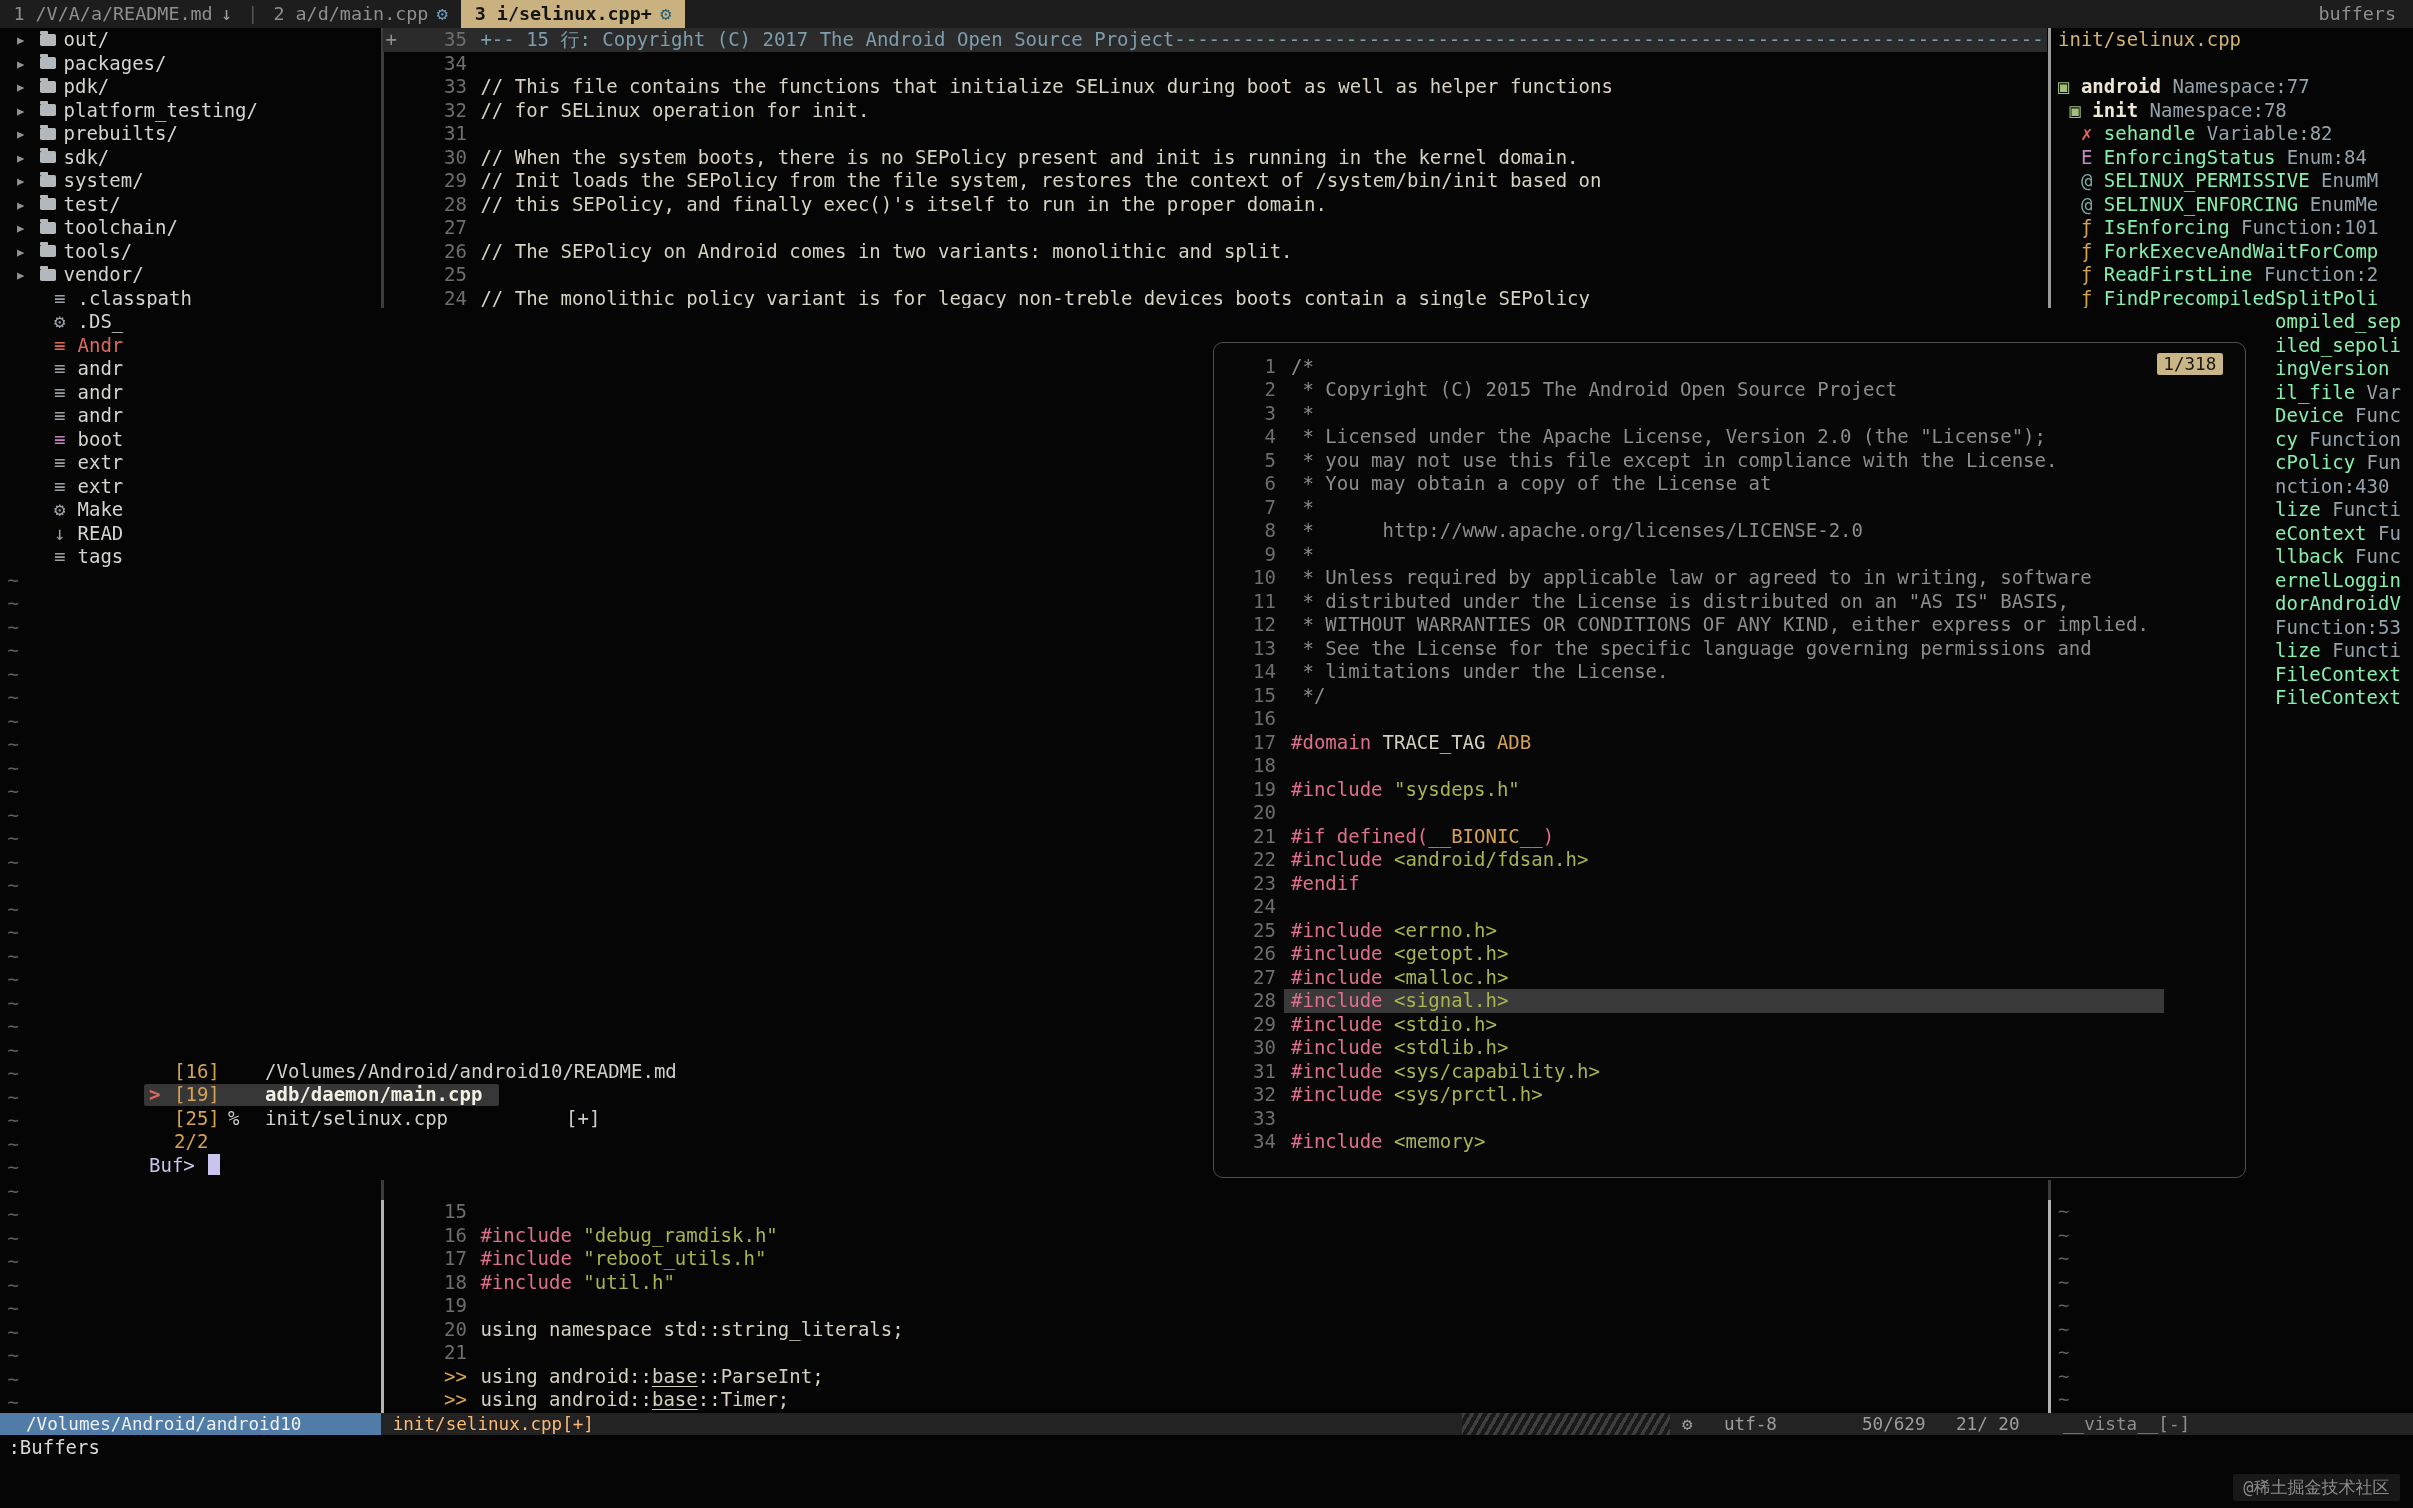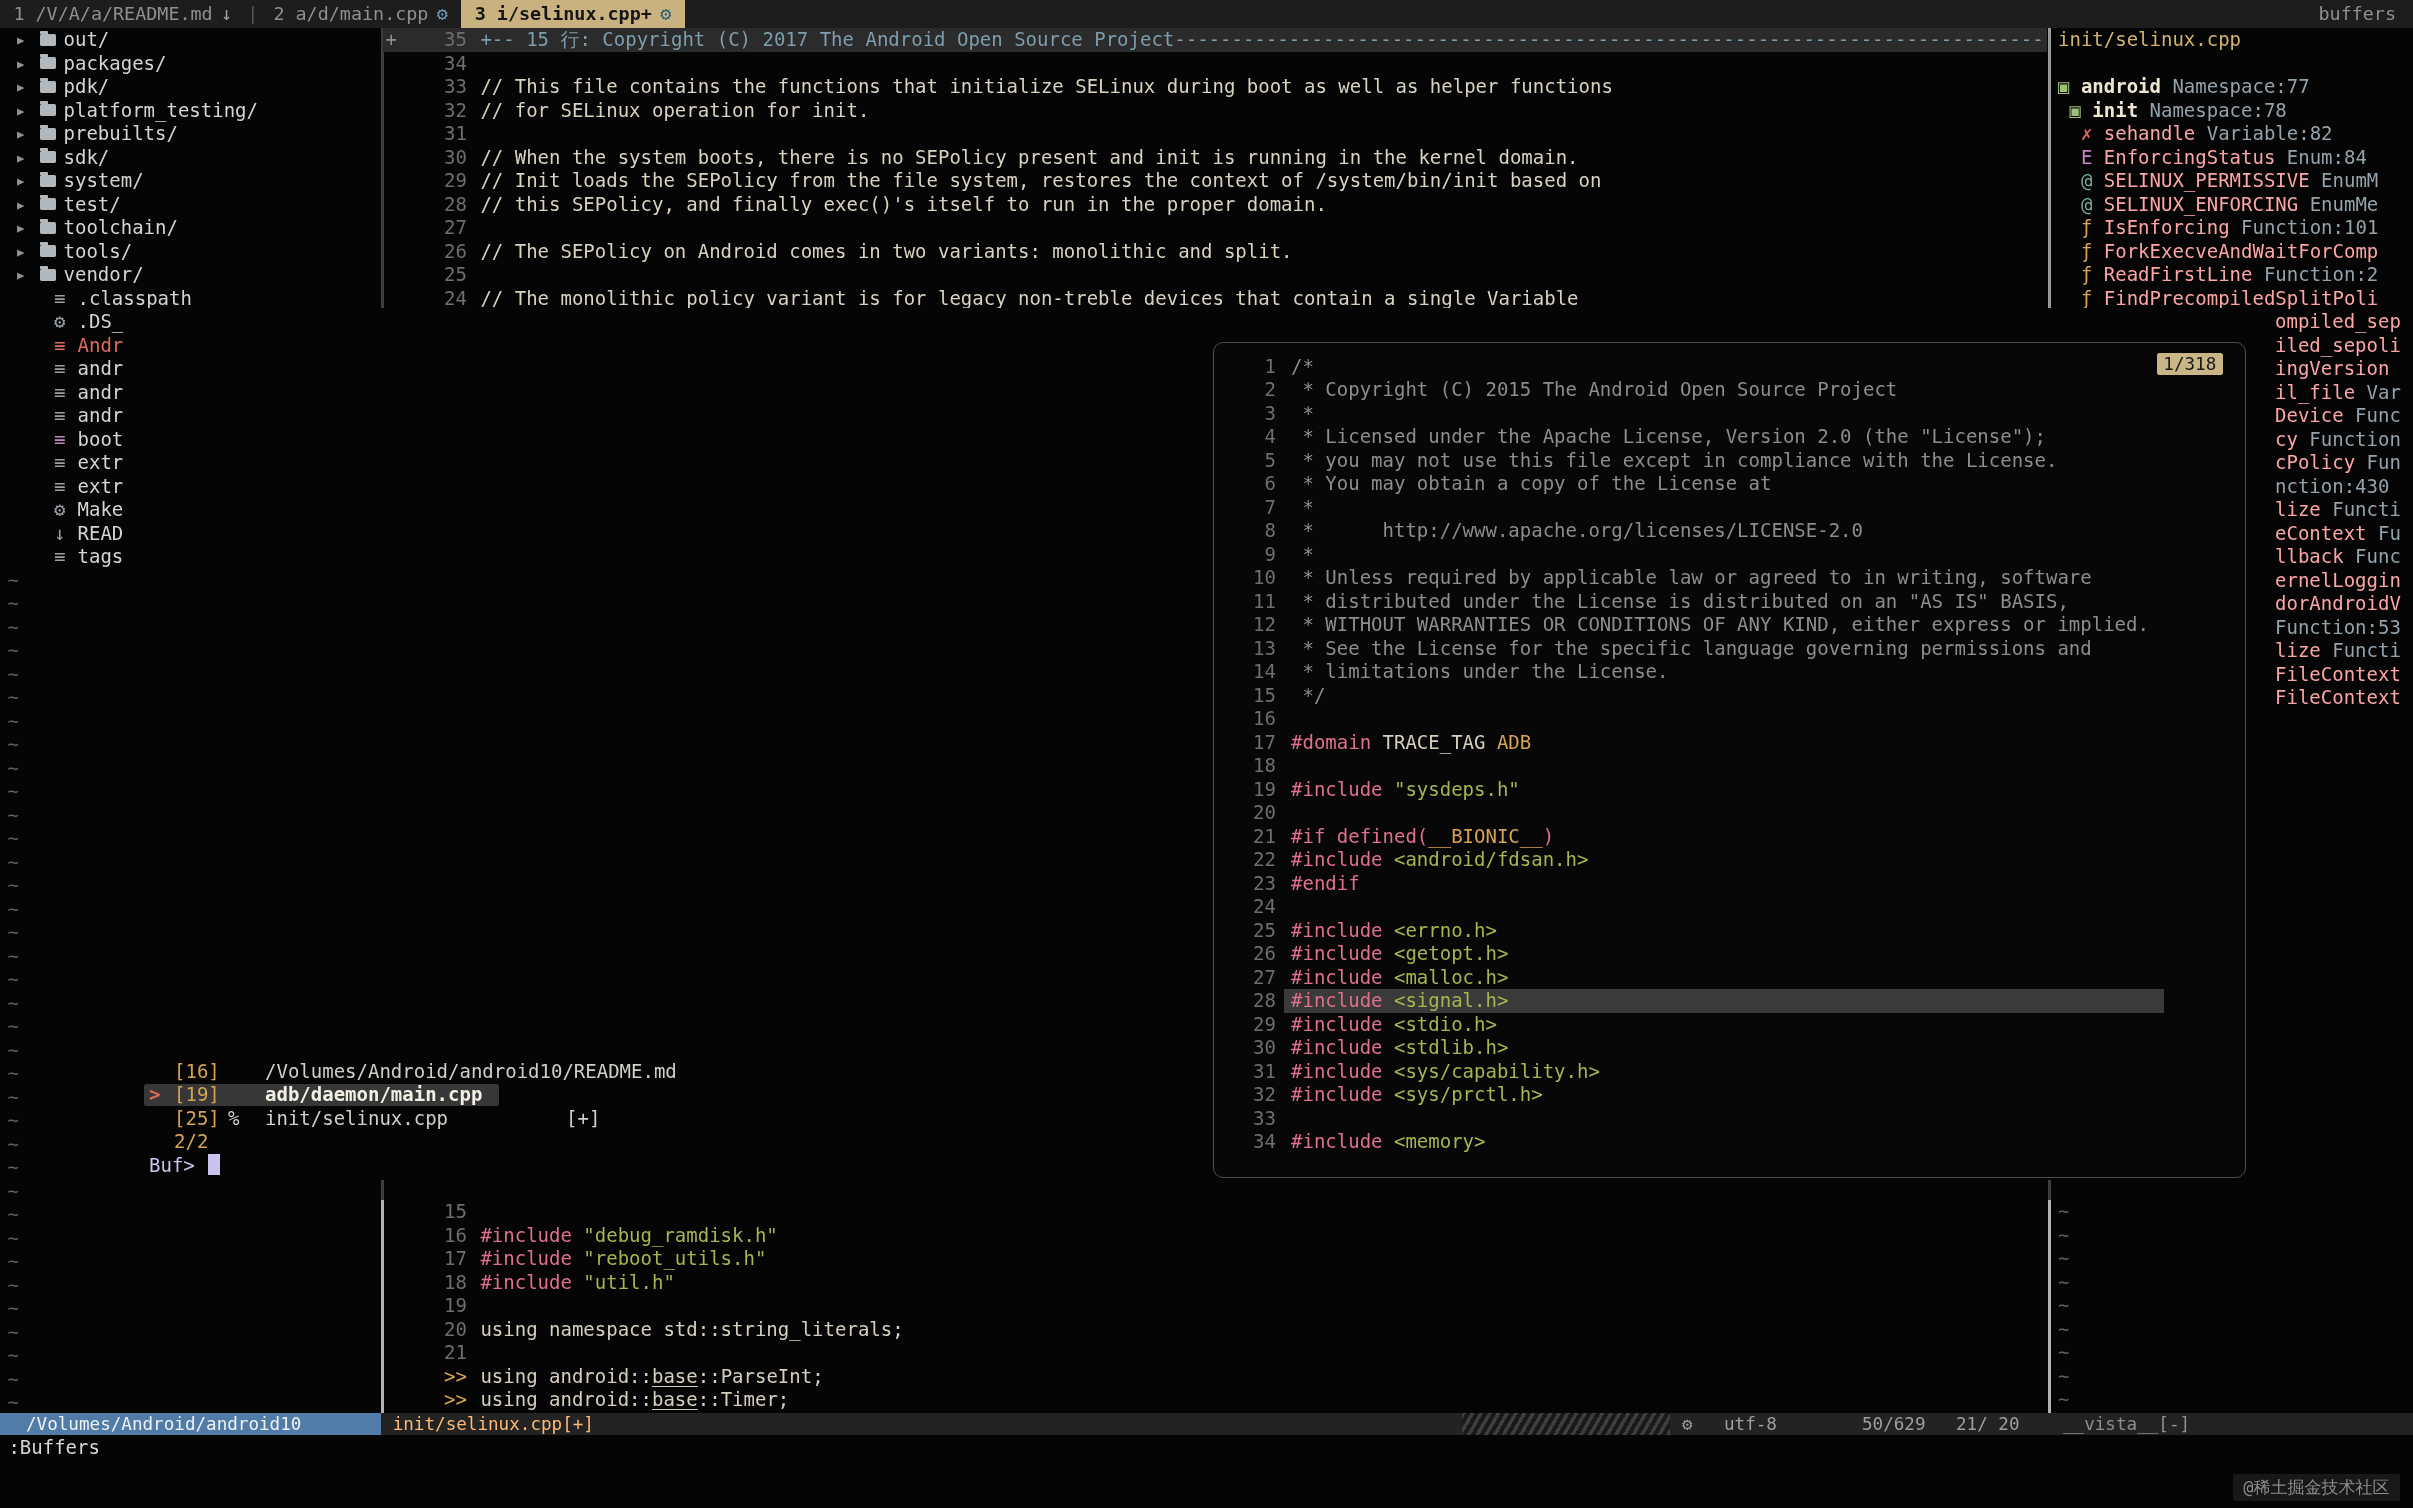--- a/index.html
+++ b/index.html
@@ -57,21 +57,21 @@
   .fic{width:23.5px;display:inline-block;color:#9aa0a6}
   .ic-folder{position:relative;width:16px;height:11.7px;background:#b2b8bc;border-radius:1.7px;margin-right:7.5px;display:inline-block;flex:0 0 16px}
   .ic-folder::before{content:"";position:absolute;left:0;top:-3.4px;width:7.5px;height:3.4px;background:#b2b8bc;border-radius:0.8px 0.8px 0 0}
   .tname{color:#d3d6d0}
 
   
   .vista{position:absolute;left:2053px;top:28px;width:360px;height:1385px;overflow:hidden;z-index:1}
   .vista-rows .crow{padding-left:5px}
   .vtitle{color:#d2b36e}
   .vnb{color:#ece6d2;font-weight:bold}
-  .vn{color:#fca5a5}
+  .vn{color:#86efac}
   .vk{color:#94a2ab}
   .vic-ns{color:#9ec07c}
   .vic-var{color:#e0695f}
   .vic-enum{color:#c586c0}
   .vic-em{color:#7daea3}
   .vic-fn{color:#d6a354}
   .fragments{position:absolute;left:222px;top:282px}
   .vista-tildes{position:absolute;left:0;top:1172px}
   .vista-tildes .tilderow{padding-left:5px}
 
@@ -216,21 +216,21 @@
       <div class="crow"><span class="ln">34</span><span class="code"></span></div>
       <div class="crow"><span class="ln">33</span><span class="code"><span class="cmt">// This file contains the functions that initialize SELinux during boot as well as helper functions</span></span></div>
       <div class="crow"><span class="ln">32</span><span class="code"><span class="cmt">// for SELinux operation for init.</span></span></div>
       <div class="crow"><span class="ln">31</span><span class="code"></span></div>
       <div class="crow"><span class="ln">30</span><span class="code"><span class="cmt">// When the system boots, there is no SEPolicy present and init is running in the kernel domain.</span></span></div>
       <div class="crow"><span class="ln">29</span><span class="code"><span class="cmt">// Init loads the SEPolicy from the file system, restores the context of /system/bin/init based on</span></span></div>
       <div class="crow"><span class="ln">28</span><span class="code"><span class="cmt">// this SEPolicy, and finally exec()'s itself to run in the proper domain.</span></span></div>
       <div class="crow"><span class="ln">27</span><span class="code"></span></div>
       <div class="crow"><span class="ln">26</span><span class="code"><span class="cmt">// The SEPolicy on Android comes in two variants: monolithic and split.</span></span></div>
       <div class="crow"><span class="ln">25</span><span class="code"></span></div>
-      <div class="crow"><span class="ln">24</span><span class="code"><span class="cmt">// The monolithic policy variant is for legacy non-treble devices that contain a single Variable</span></span></div>
+      <div class="crow"><span class="ln">24</span><span class="code"><span class="cmt">// The monolithic policy variant is for legacy non-treble devices boots contain a single SEPolicy</span></span></div>
     </div>
 
   <div class="editor-bottom">
       <div class="crow"><span class="ln">15</span><span class="code"></span></div>
       <div class="crow"><span class="ln">16</span><span class="code"><span class="pre">#include </span><span class="str">"debug_ramdisk.h"</span></span></div>
       <div class="crow"><span class="ln">17</span><span class="code"><span class="pre">#include </span><span class="str">"reboot_utils.h"</span></span></div>
       <div class="crow"><span class="ln">18</span><span class="code"><span class="pre">#include </span><span class="str">"util.h"</span></span></div>
       <div class="crow"><span class="ln">19</span><span class="code"></span></div>
       <div class="crow"><span class="ln">20</span><span class="code"><span class="txt">using namespace std::string_literals;</span></span></div>
       <div class="crow"><span class="ln">21</span><span class="code"></span></div>

